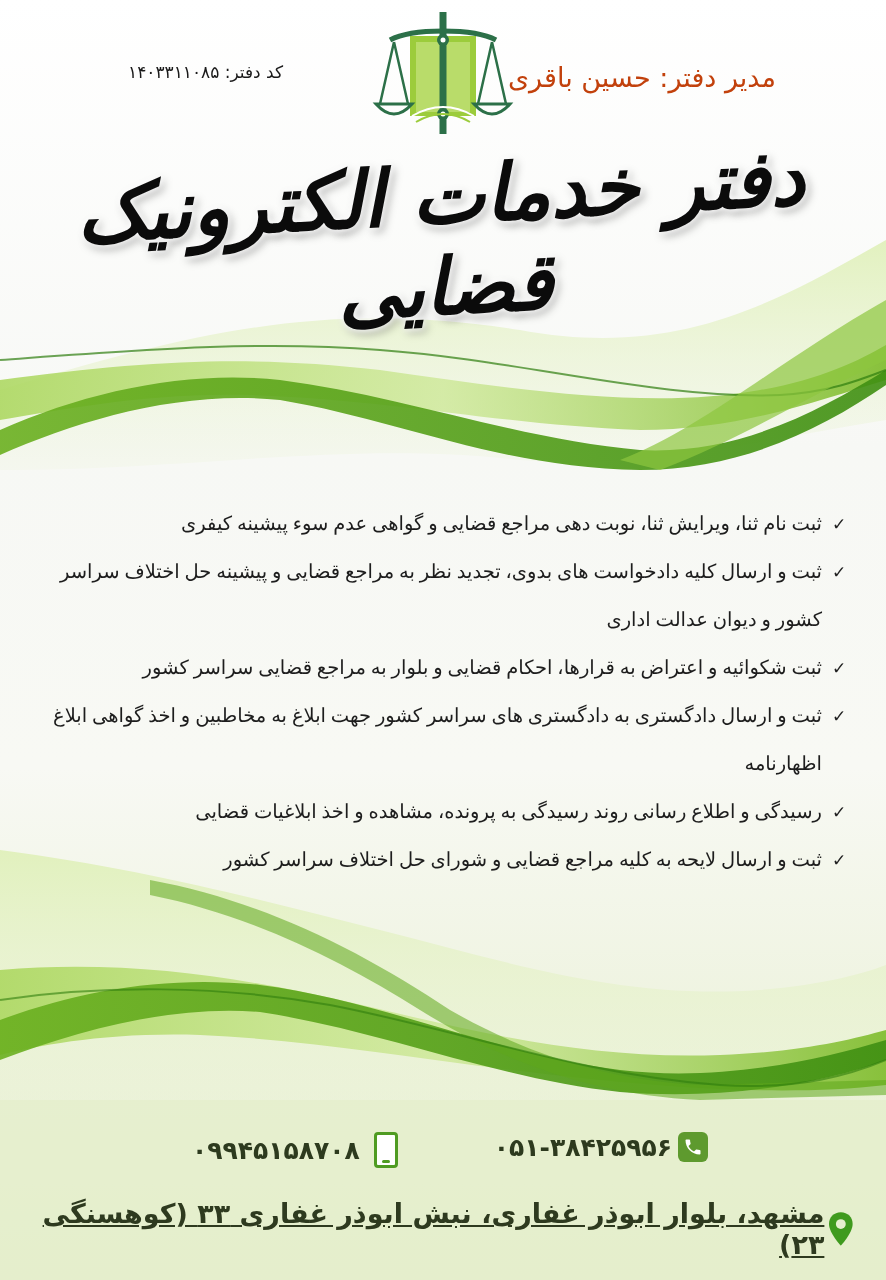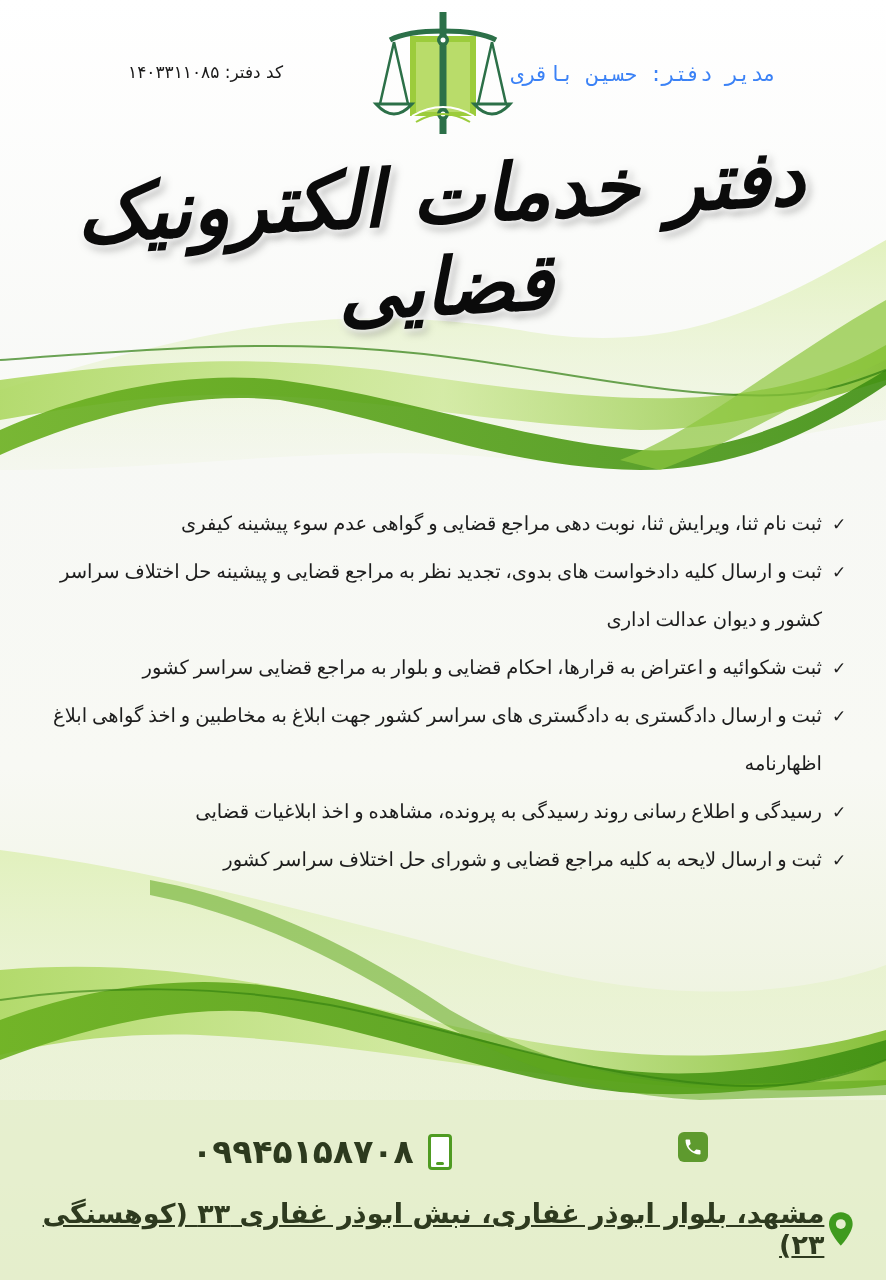--- a/index.html
+++ b/index.html
@@ -9,21 +9,21 @@
     font-family: "DejaVu Sans", sans-serif;
     background: linear-gradient(180deg, #ffffff 0%, #f7f8f5 35%, #f8f9f4 60%, #eef3df 80%, #e6efcf 100%);
     direction: rtl;
   }
   .waves { position: absolute; left: 0; top: 0; width: 886px; height: 1280px; z-index: 0; }
   .layer { position: absolute; z-index: 2; }
 
   
   .manager {
     top: 62px; right: 110px;
-    font-size: 21px; color: #3b82f6; font-family: Liberation Mono, monospace;
+    font-size: 27px; color: #c2410c;
   }
   .office-code {
     top: 62px; left: 128px;
     font-size: 17px; color: #1a1a1a; direction: rtl;
   }
   .logo { top: 6px; left: 372px; width: 142px; height: 132px; }
 
   .title {
     top: 150px; left: 0; width: 886px; text-align: center;
     font-family: "DejaVu Serif", serif;
@@ -54,21 +54,21 @@
     display: flex; align-items: center; gap: 6px;
     font-size: 25px; font-weight: bold; color: #2d3a1e; direction: ltr;
   }
   .phone-icon {
     width: 30px; height: 30px; border-radius: 6px; background: #5e9a2e;
     display: flex; align-items: center; justify-content: center;
   }
   .mobile {
     top: 1132px; left: 192px;
     display: flex; align-items: center; gap: 14px;
-    font-size: 33px; font-weight: bold; color: #2d3a1e; direction: ltr;
+    font-size: 25px; font-weight: bold; color: #2d3a1e; direction: ltr;
   }
   .mobile-icon {
     width: 24px; height: 36px; border: 3px solid #4f9b22; border-radius: 4px;
     background: #fff; position: relative;
   }
   .mobile-icon::after {
     content: ""; position: absolute; left: 5px; bottom: 2px; width: 8px; height: 3px; background: #4f9b22; border-radius: 2px;
   }
   .address {
     top: 1198px; right: 32px;
@@ -155,20 +155,21 @@
     <span class="check">✓</span>
     <span class="txt">رسیدگی و اطلاع رسانی روند رسیدگی به پرونده، مشاهده و اخذ ابلاغیات قضایی</span>
   </li>
   <li class="service">
     <span class="check">✓</span>
     <span class="txt">ثبت و ارسال لایحه به کلیه مراجع قضایی و شورای حل اختلاف سراسر کشور</span>
   </li>
 </ul>
 
 <div class="layer phone">
+  <span>۰۵۱-۳۸۴۲۵۹۵۶</span>
   <span class="phone-icon">
     <svg width="20" height="20" viewBox="0 0 24 24">
         <path d="M6.6 10.8c1.4 2.8 3.8 5.1 6.6 6.6l2.2-2.2c.3-.3.7-.4 1-.2 1.1.4 2.3.6 3.6.6.6 0 1 .4 1 1V20c0 .6-.4 1-1 1C10.6 21 3 13.4 3 4c0-.6.4-1 1-1h3.5c.6 0 1 .4 1 1 0 1.3.2 2.5.6 3.6.1.3 0 .7-.2 1L6.6 10.8z" fill="#fff"></path>
       </svg>
   </span>
 </div>
 
 <div class="layer mobile">
   <span>۰۹۹۴۵۱۵۸۷۰۸</span>
   <span class="mobile-icon"></span>

